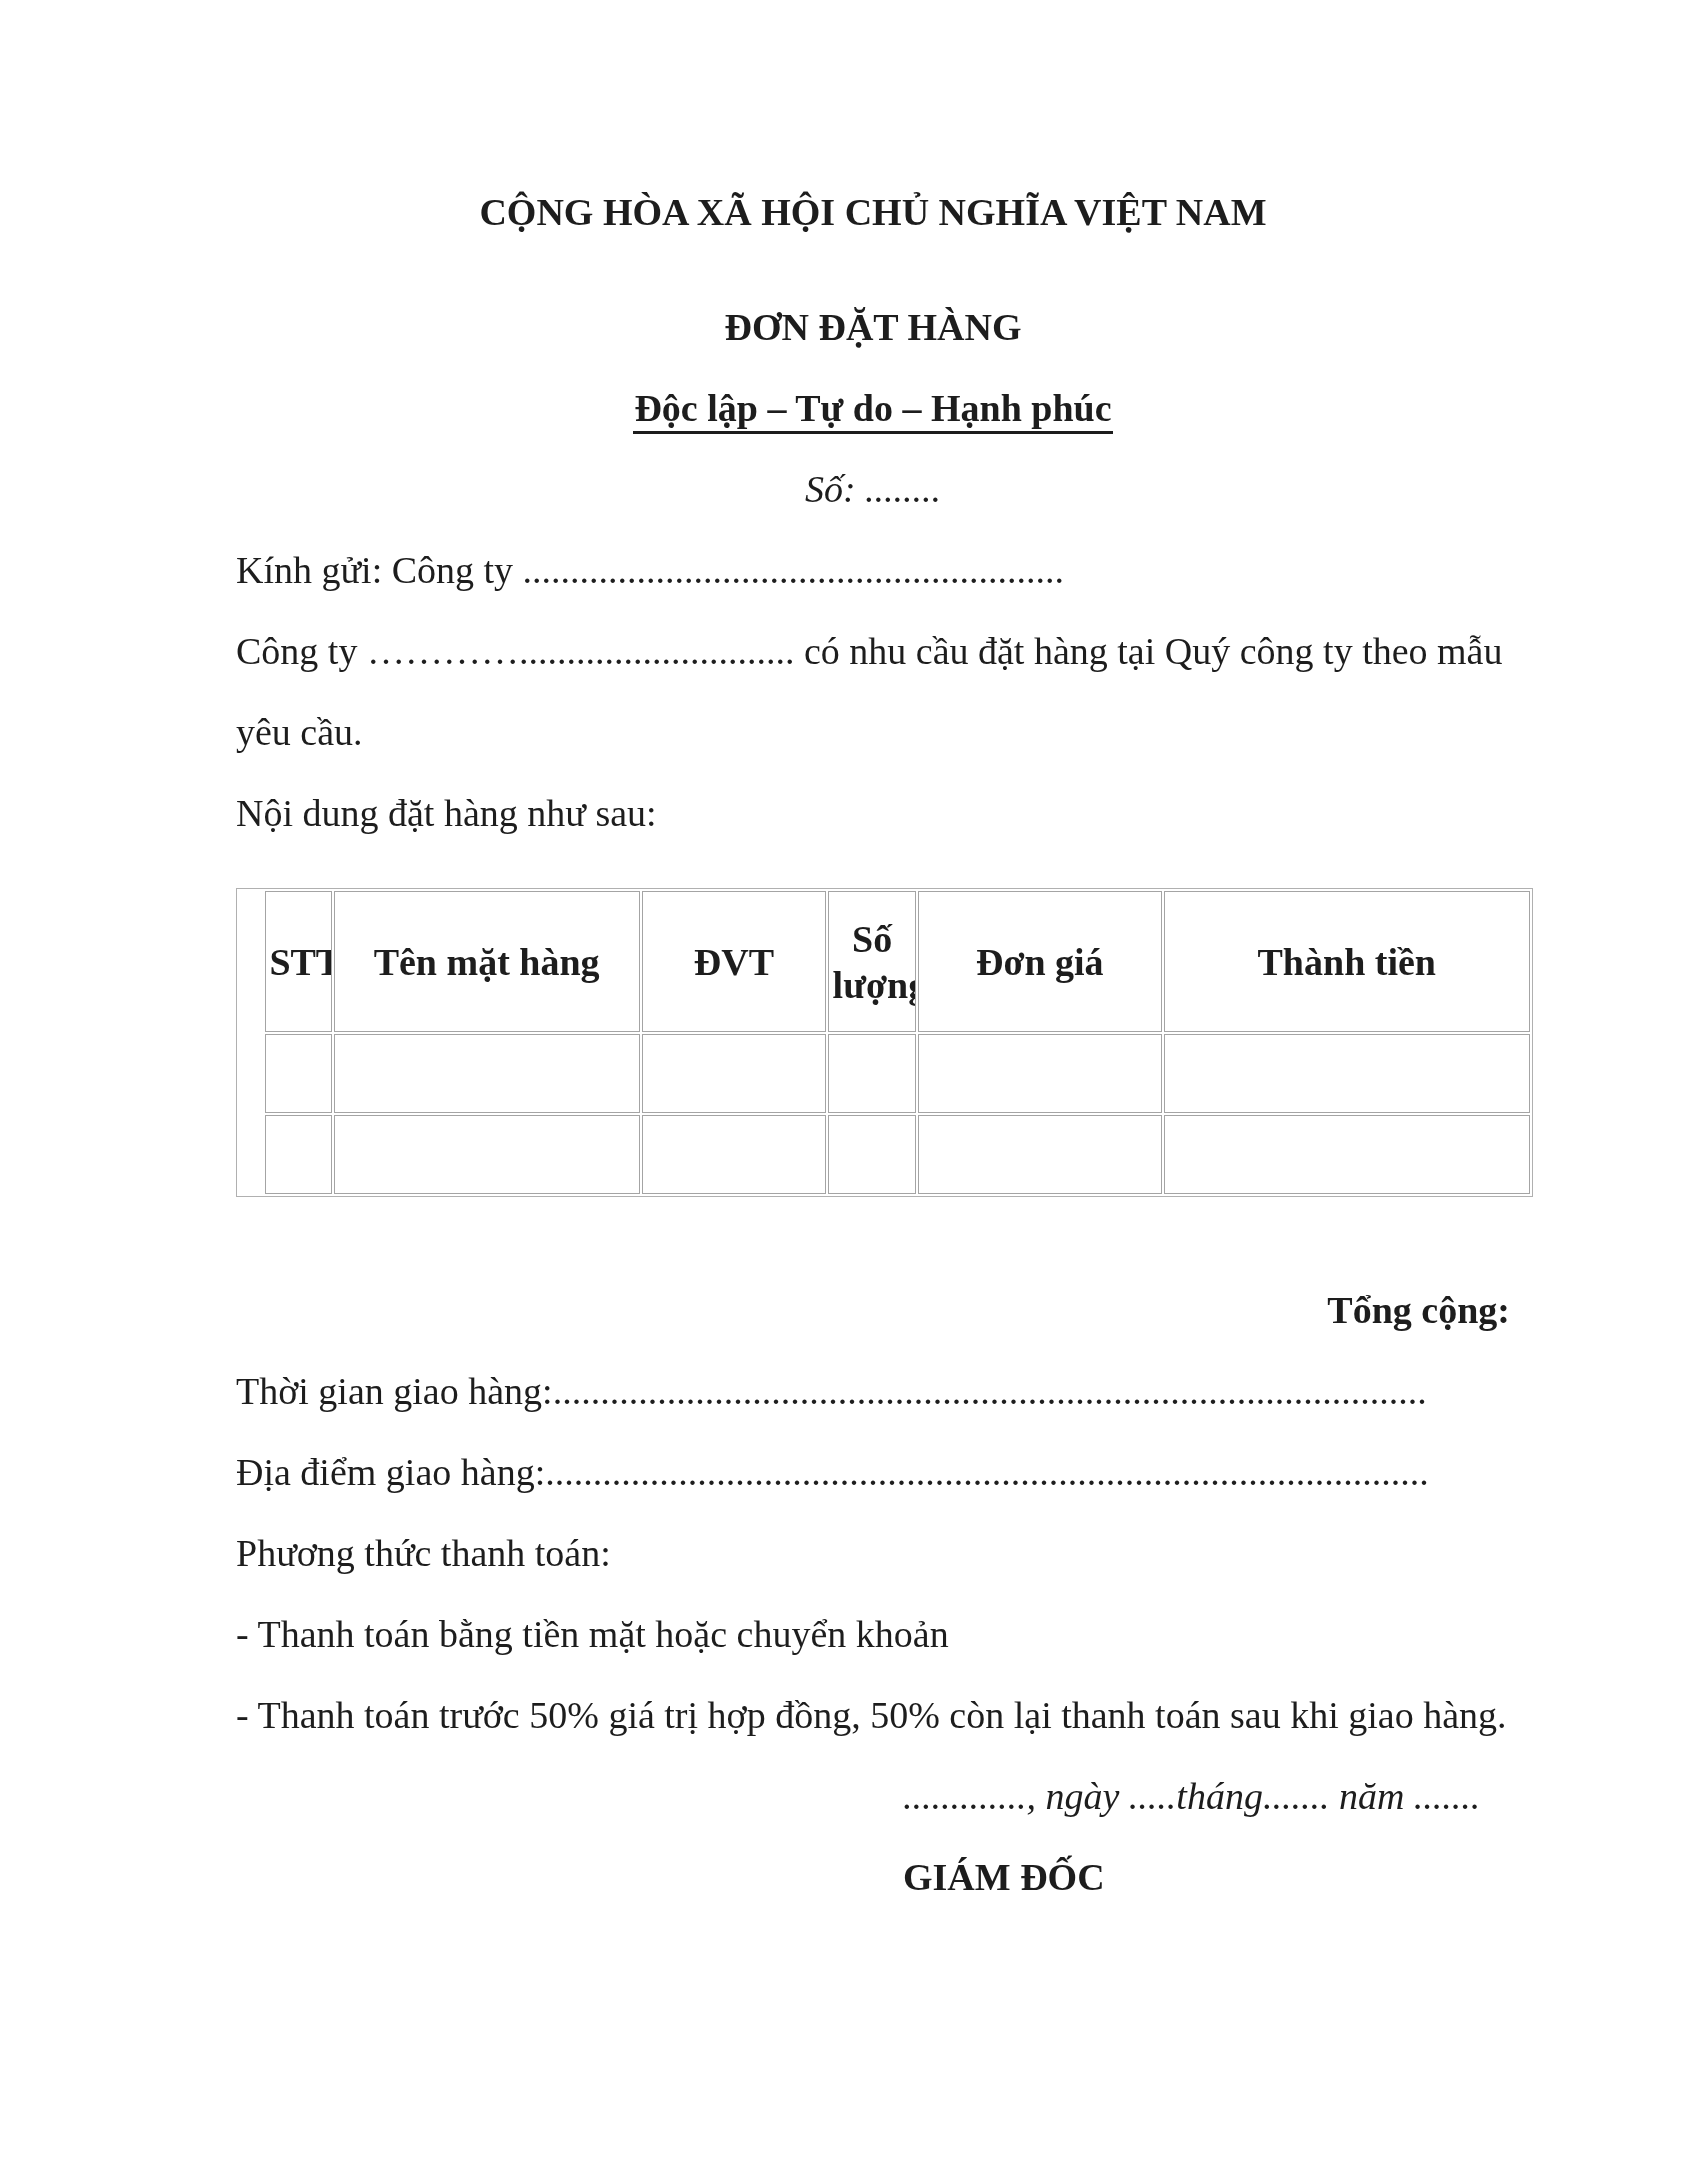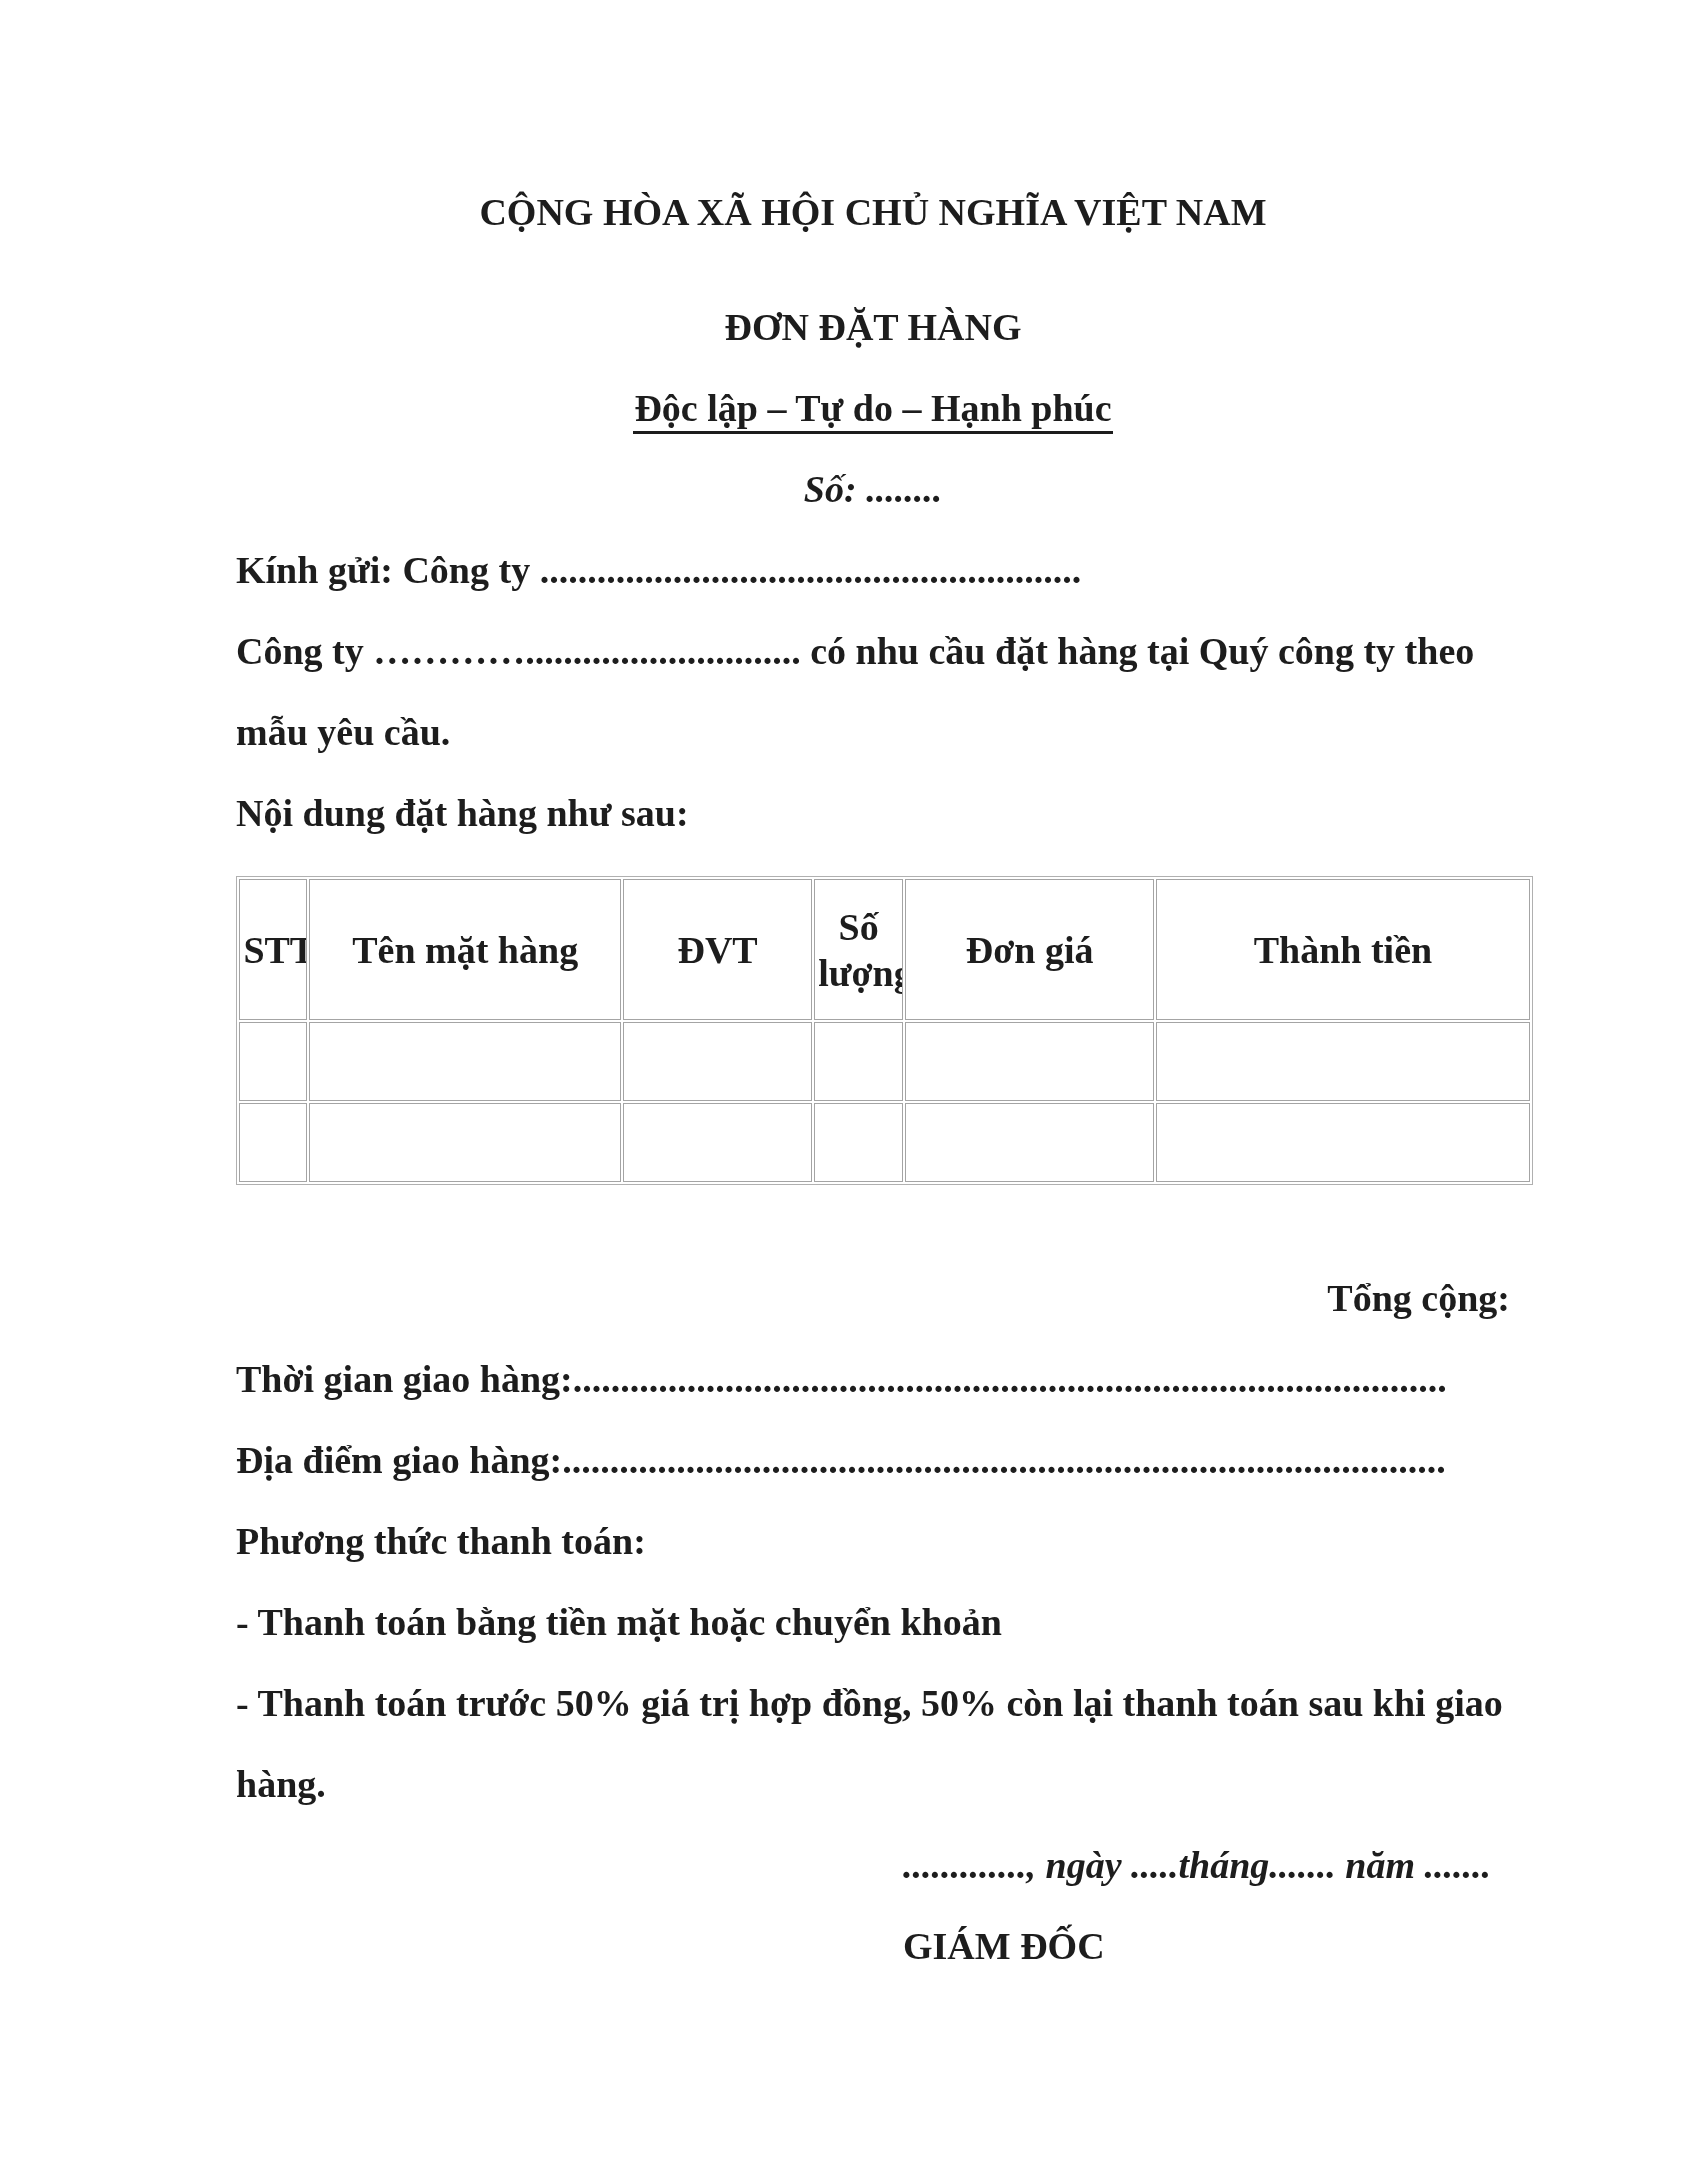--- a/index.html
+++ b/index.html
@@ -9,36 +9,37 @@
     height: 2181px;
     background: #ffffff;
     color: #1d1d1d;
     font-family: "Liberation Serif", "DejaVu Serif", serif;
     font-size: 38px;
     line-height: 81px;
     overflow: hidden;
     border-radius: 27px;
   }
   .content { padding: 172px 145px 0 236px; }
-  p { margin: 0; font-weight: bold; }
+  p { margin: 0; }
   .center { text-align: center; }
   .bold { font-weight: bold; }
   .italic { font-style: italic; }
   .motto-underline {
     border-bottom: 3.4px solid #1d1d1d;
     padding: 0 1.7px 1.7px 1.7px;
   }
   .doc-title { margin-top: 34px; }
   .order-table {
     width: 1297px;
-    margin-top: 22px;
+    margin-top: 34px;
     border-collapse: separate;
     border-spacing: 2.6px;
     border: 1.7px solid #b0b0b0;
     table-layout: fixed;
+    padding-left: 26px;
   }
   .order-table th, .order-table td {
     border: 1.7px solid #a4a4a4;
     background: #ffffff;
     vertical-align: middle;
   }
   .order-table th {
     font-weight: bold;
     text-align: center;
     height: 139px;

